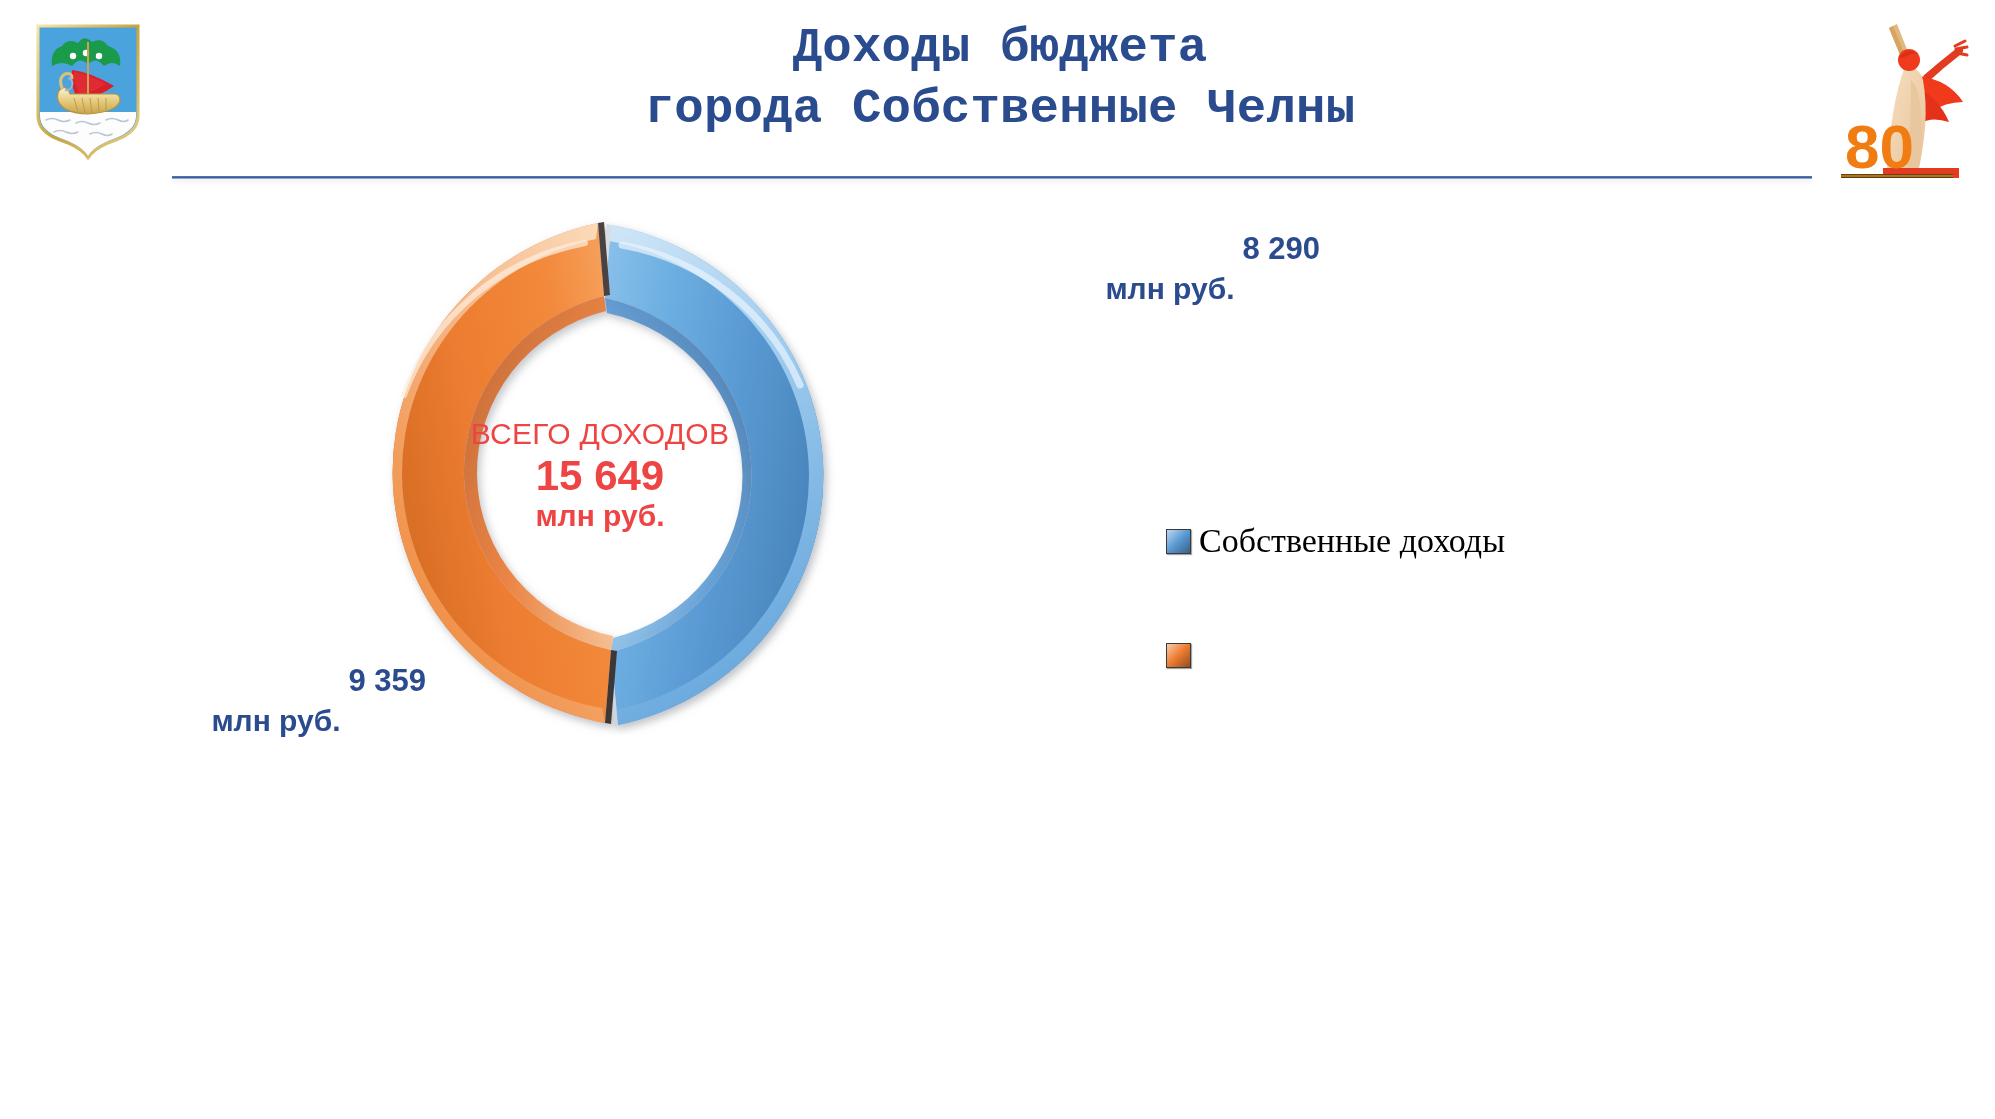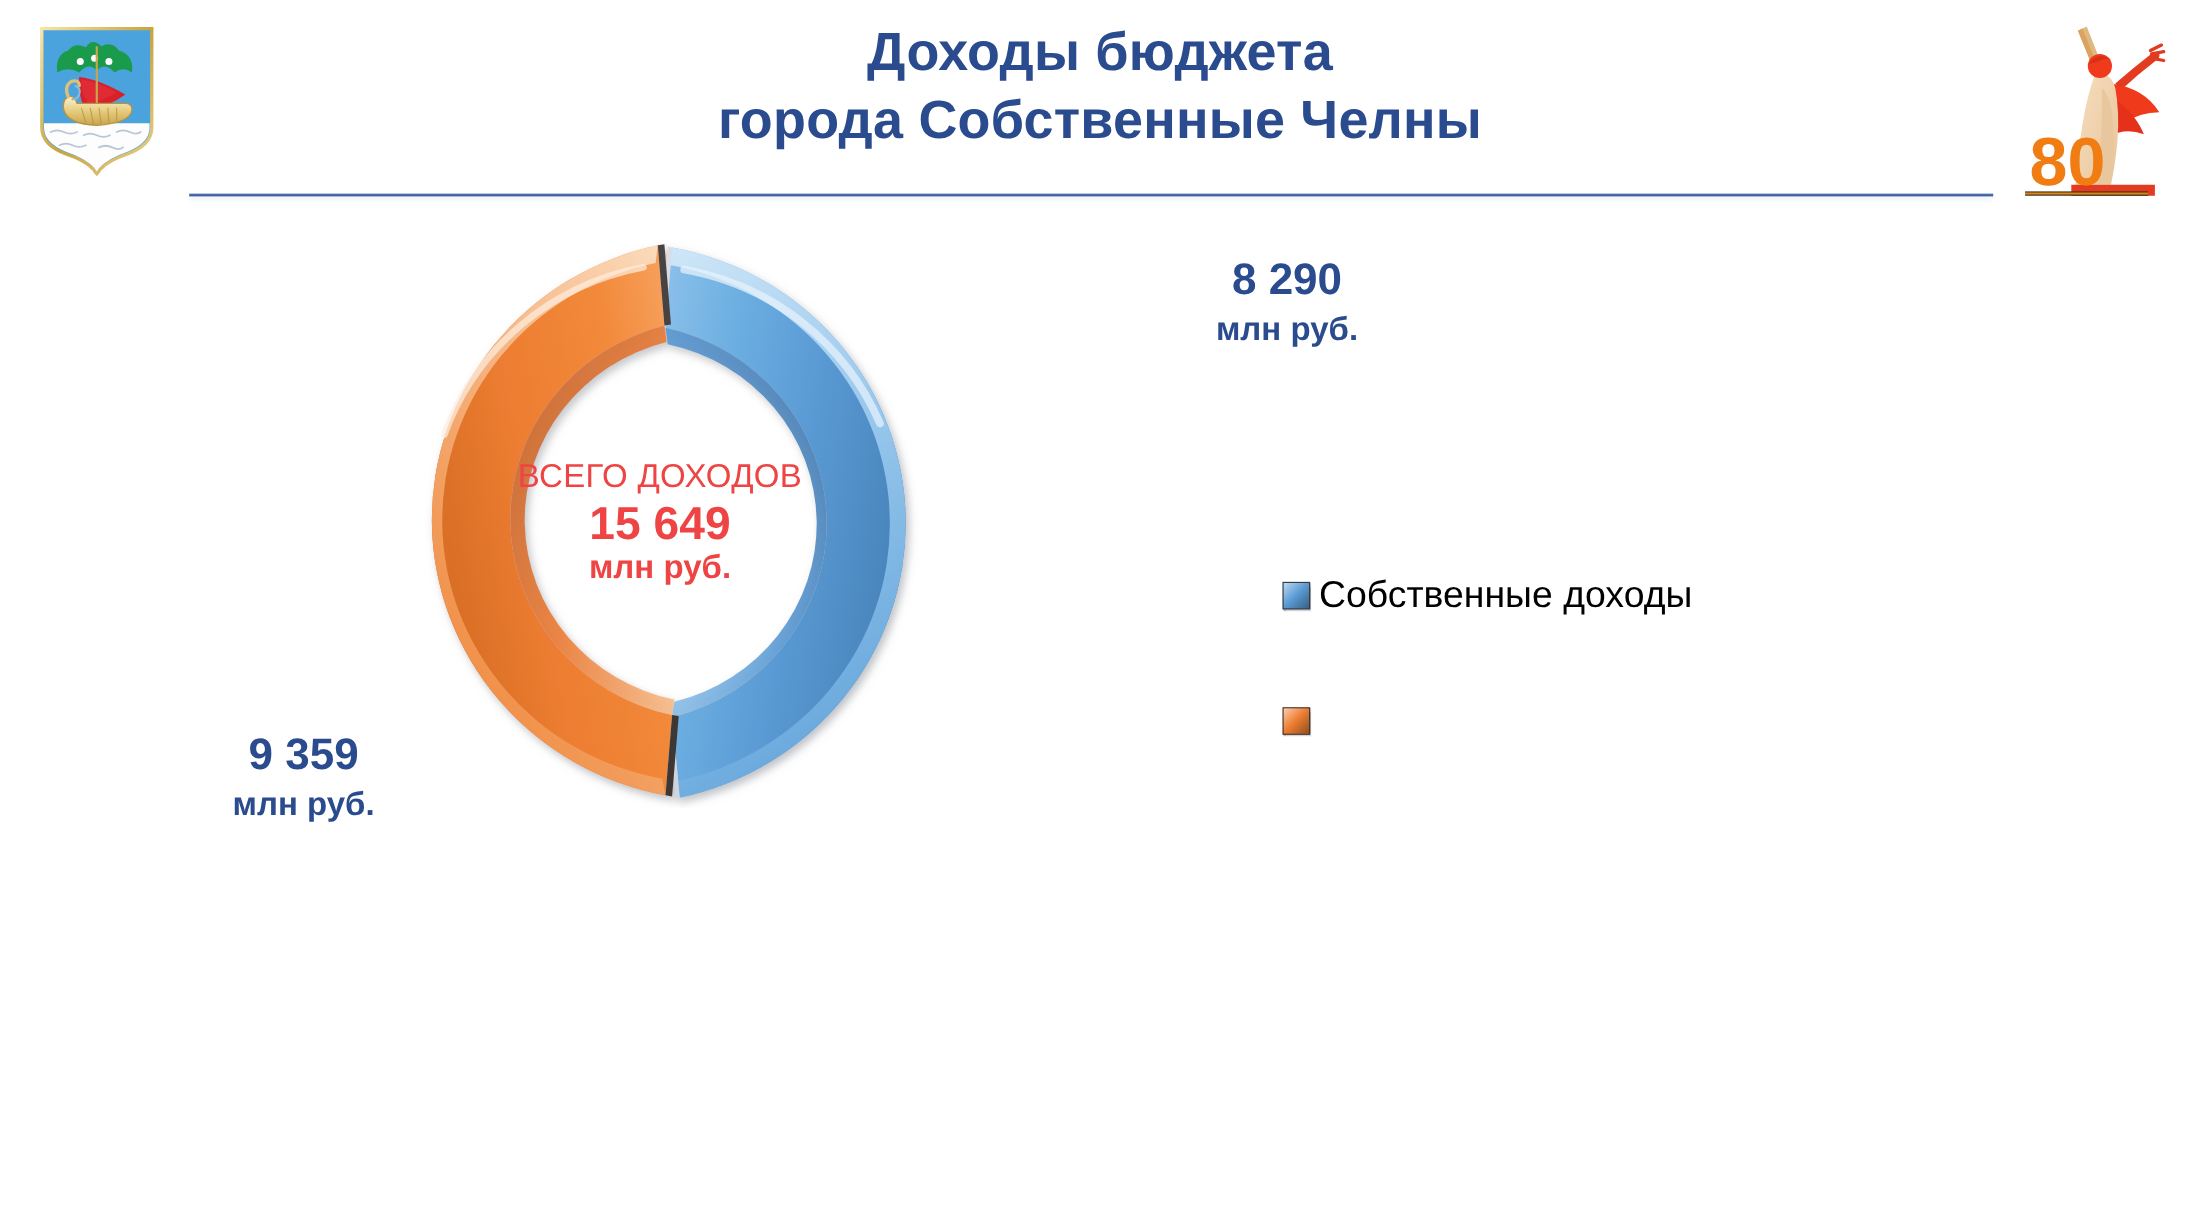--- a/index.html
+++ b/index.html
@@ -35,20 +35,21 @@
     position: absolute;
     left: 430px;
     top: 18px;
     width: 1140px;
     text-align: center;
     color: #2a4b8d;
     font-size: 49px;
     font-weight: bold;
     line-height: 1.24;
     letter-spacing: 0.2px;
+    font-family: Liberation Mono, monospace;
   }
   #slide-title .line { display: block; white-space: nowrap; }
 
   #victory-logo {
     position: absolute;
     right: 18px;
     top: 18px;
     width: 150px;
     height: 160px;
     overflow: hidden;
@@ -105,21 +106,21 @@
   }
 
   
   .value-callout {
     position: absolute;
     color: #2a4b8d;
     text-align: center;
     font-weight: bold;
     line-height: 1.2;
   }
-  .value-callout .amount { display: block; font-size: 40px; }
+  .value-callout .amount { display: block; font-size: 31px; text-align: right; }
   .value-callout .unit   { display: block; font-size: 30px; margin-top: 4px; }
 
   #callout-own-revenue { left: 1020px; top: 230px; width: 300px; }
   #callout-transfers   { left: 126px;  top: 615px; width: 300px; margin-top: 47px; }
 
   
   #chart-legend {
     position: absolute;
     left: 1166px;
     top: 518px;
@@ -149,20 +150,21 @@
       linear-gradient(to bottom right, rgba(255,255,255,0.62) 0%, rgba(255,255,255,0) 48%),
       linear-gradient(to top left,     rgba(0,0,0,0.38) 0%,       rgba(0,0,0,0) 52%);
   }
   .legend-swatch.blue   { background: #5b9bd5; }
   .legend-swatch.orange { background: #ed7d31; }
   .legend-label {
     font-size: 34px;
     color: #000000;
     white-space: nowrap;
     line-height: 1;
+    font-family: Liberation Serif, serif;
   }
 </style>
 </head>
 <body>
 
 <div id="slide-header">
 
   <div id="city-emblem">
     <svg viewBox="0 0 120 140" width="120" height="140">
       <defs>

